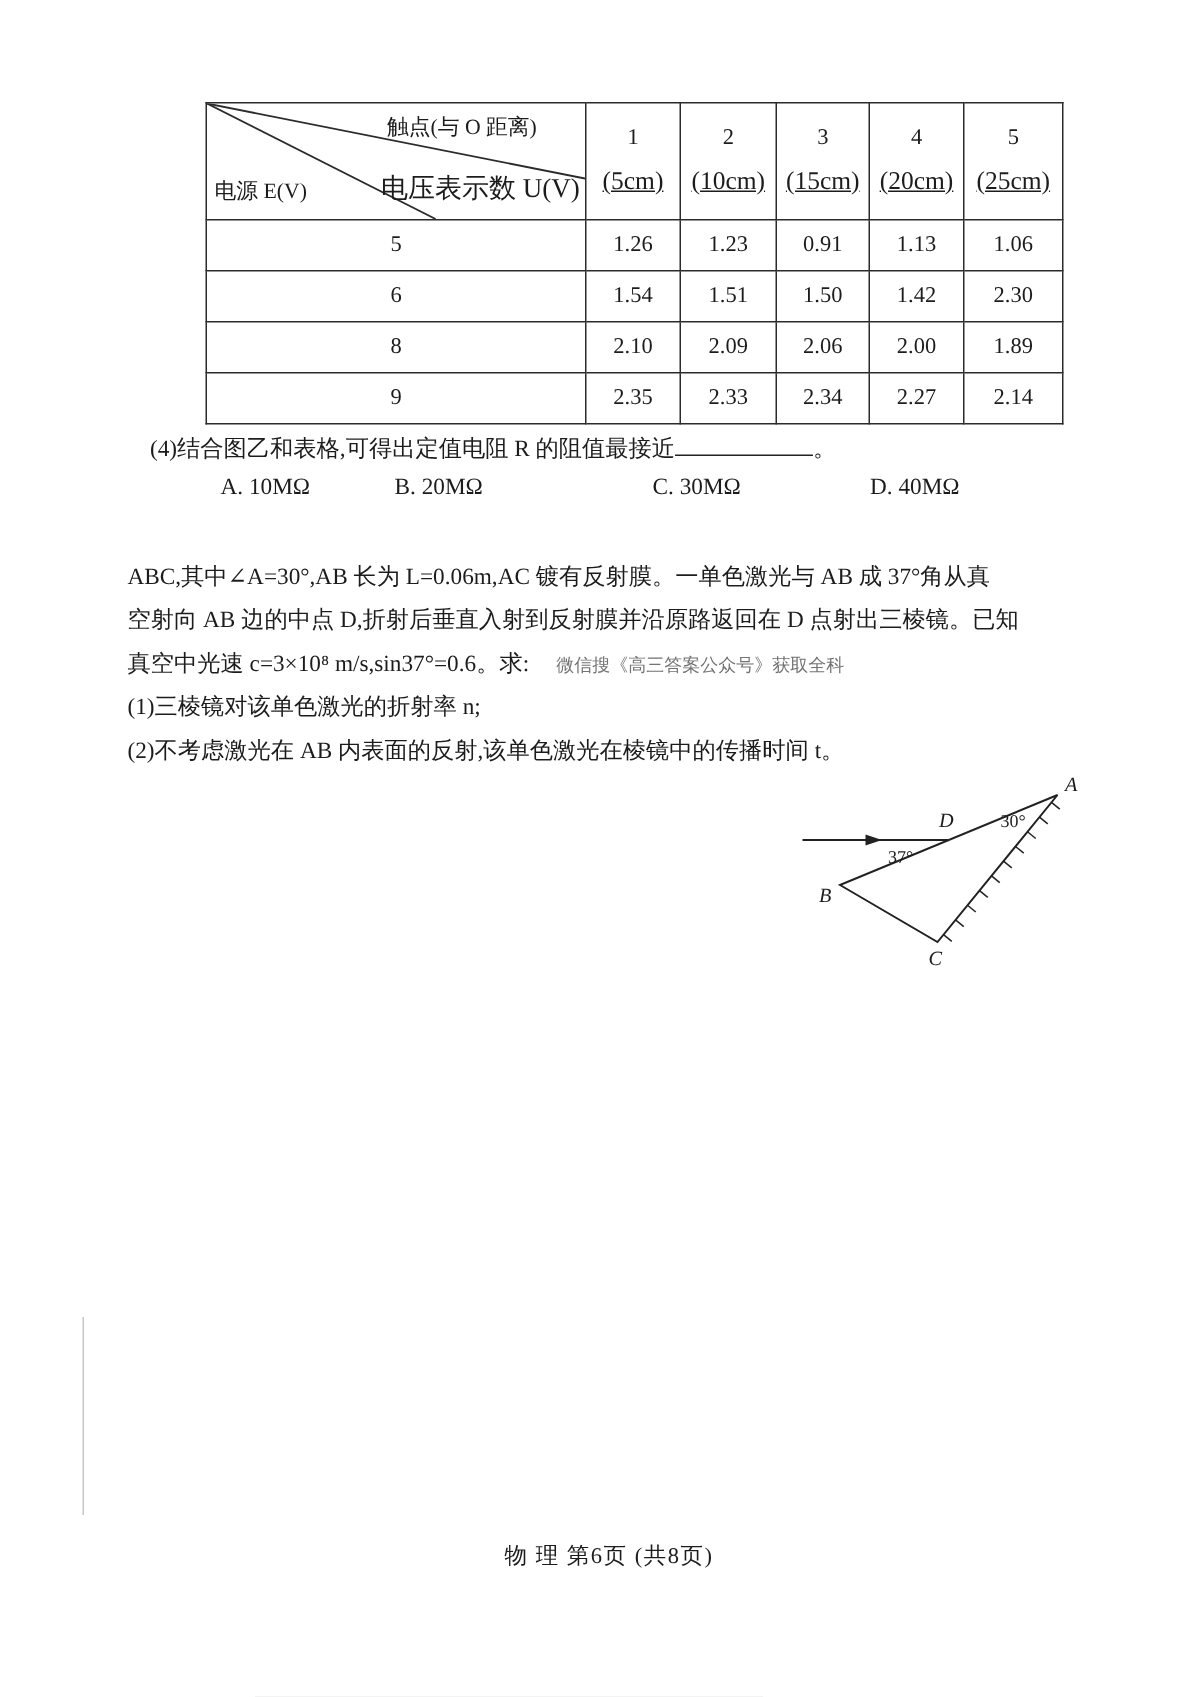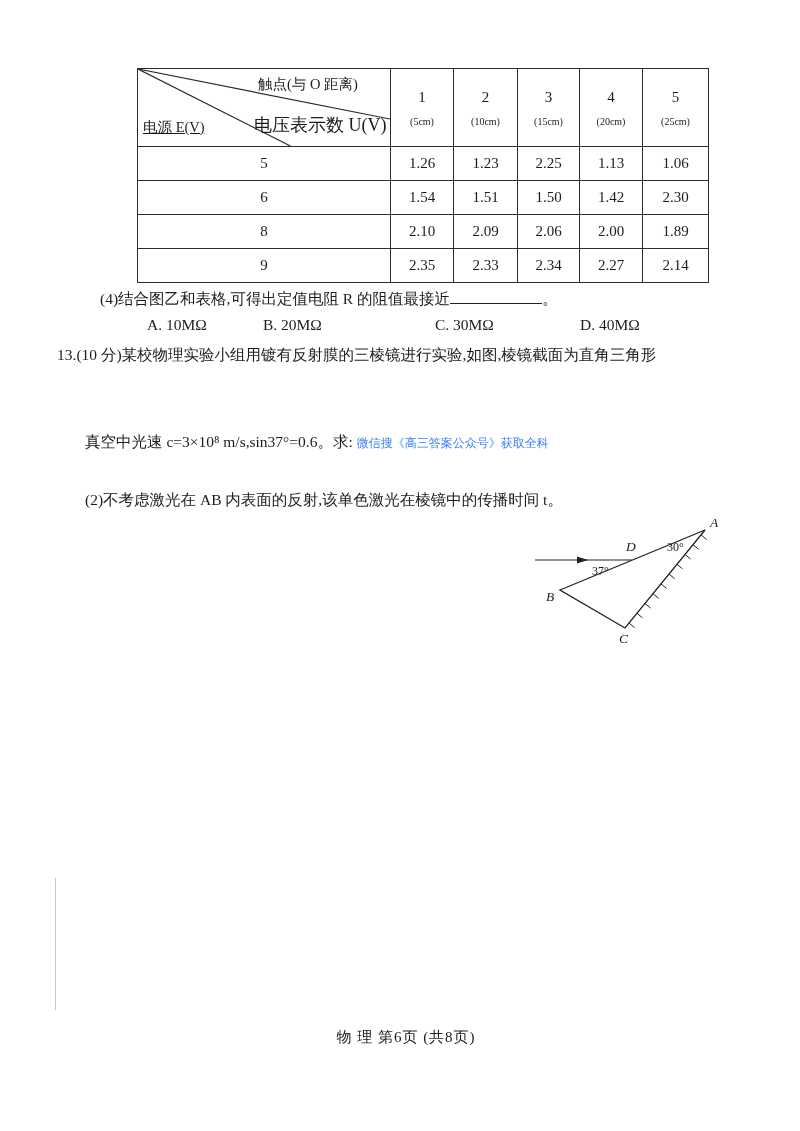--- a/index.html
+++ b/index.html
@@ -14,31 +14,31 @@
   .vtable {
     position:absolute; left:137px; top:68px;
     border-collapse:collapse; table-layout:fixed;
   }
   .vtable td { border:1.5px solid #2b2b2b; text-align:center; padding:0; font-size:15px; }
   .vtable tr.data td { height:33px; }
   td.corner { position:relative; height:77px; }
   td.corner svg.diag { position:absolute; left:0; top:0; width:100%; height:100%; }
   td.corner svg.diag line { stroke:#2b2b2b; stroke-width:1.2; }
   .c-top  { position:absolute; left:120px; top:6px;   font-size:14.5px; white-space:nowrap; }
-  .c-left { position:absolute; left:5px;   bottom:9px; font-size:14.5px; white-space:nowrap;text-decoration:underline; }
+  .c-left { position:absolute; left:5px;   bottom:9px; font-size:14.5px; white-space:nowrap; }
   .c-mid  { position:absolute; left:116px; bottom:9px; font-size:18px; white-space:nowrap; }
   td.colhead { vertical-align:middle; }
   td.colhead .num  { font-size:15px; margin-top:11px; }
-  td.colhead .dist { font-size:10px; margin-top:10px; margin-bottom:11px; }
+  td.colhead .dist { font-size:17px; margin-top:10px; margin-bottom:11px;text-decoration:underline; }
 
   
   .absline { position:absolute; font-size:15.5px; white-space:nowrap; }
   .blank { display:inline-block; width:92px; border-bottom:1.2px solid #222; height:15px; vertical-align:baseline; }
   .opt { position:absolute; font-size:15.5px; white-space:nowrap;margin-left:20px; }
-  .note { font-size:12px; color:#3b82f6; margin-left:4px; }
+  .note { font-size:12px; color:#737373; margin-left:18px; }
 
   
   .diagram { position:absolute; left:520px; top:513px; }
   .diagram line, .diagram path { stroke:#222; fill:none; }
   .diagram text { fill:#1c1c1c; }
   .vlabel { font-size:13.5px; font-style:italic; font-family:"Liberation Serif","DejaVu Serif",serif; }
   .alabel { font-size:12px; font-family:"Liberation Serif","DejaVu Serif",serif; }
 
   .footer { position:absolute; left:0; right:0; top:1028px; text-align:center; font-size:15px; letter-spacing:1px;margin-left:12px; }
   .scanline { position:absolute; left:55px; top:878px; width:1px; height:132px; background:#c6c6c6; }
@@ -86,21 +86,21 @@
       </td>
       <td class="colhead">
         <div class="num">5</div>
         <div class="dist">(25cm)</div>
       </td>
     </tr>
     <tr class="data">
       <td>5</td>
       <td>1.26</td>
       <td>1.23</td>
-      <td>2.25</td>
+      <td>0.91</td>
       <td>1.13</td>
       <td>1.06</td>
     </tr>
     <tr class="data">
       <td>6</td>
       <td>1.54</td>
       <td>1.51</td>
       <td>1.50</td>
       <td>1.42</td>
       <td>2.30</td>
@@ -125,24 +125,26 @@
     </table>
 
   <div class="absline" style="left:100px; top:288px;">
     <span>(4)结合图乙和表格,可得出定值电阻 R 的阻值最接近</span><span class="blank"></span><span>。</span>
   </div>
   <span class="opt" style="left:127px; top:316px;">A. 10MΩ</span>
   <span class="opt" style="left:243px; top:316px;text-align:right;">B. 20MΩ</span>
   <span class="opt" style="left:415px; top:316px;">C. 30MΩ</span>
   <span class="opt" style="left:560px; top:316px;">D. 40MΩ</span>
 
-  <div class="absline" style="left:57px; top:345px;">13.(10 分)某校物理实验小组用镀有反射膜的三棱镜进行实验,如图,棱镜截面为直角三角形</div>
+  <div class="absline" style="left:85px; top:374px;">ABC,其中∠A=30°,AB 长为 L=0.06m,AC 镀有反射膜。一单色激光与 AB 成 37°角从真</div>
+  <div class="absline" style="left:85px; top:403px;">空射向 AB 边的中点 D,折射后垂直入射到反射膜并沿原路返回在 D 点射出三棱镜。已知</div>
   <div class="absline" style="left:85px; top:432px;">
     <span>真空中光速 c=3×10⁸ m/s,sin37°=0.6。求:</span><span class="note">微信搜《高三答案公众号》获取全科</span>
   </div>
+  <div class="absline" style="left:85px; top:461px;">(1)三棱镜对该单色激光的折射率 n;</div>
   <div class="absline" style="left:85px; top:490px;">(2)不考虑激光在 AB 内表面的反射,该单色激光在棱镜中的传播时间 t。</div>
 
   <svg class="diagram" width="245" height="145" viewBox="0 0 245 145">
 
     <path d="M40,77 L185,17 L105,115 Z" stroke-width="1.3"></path>
 
     <line x1="15" y1="47" x2="112" y2="47" stroke-width="1.2"></line>
     <polygon points="57,43.4 57,50.6 68,47" fill="#222" stroke="none"></polygon>
 
     <g stroke-width="1">

